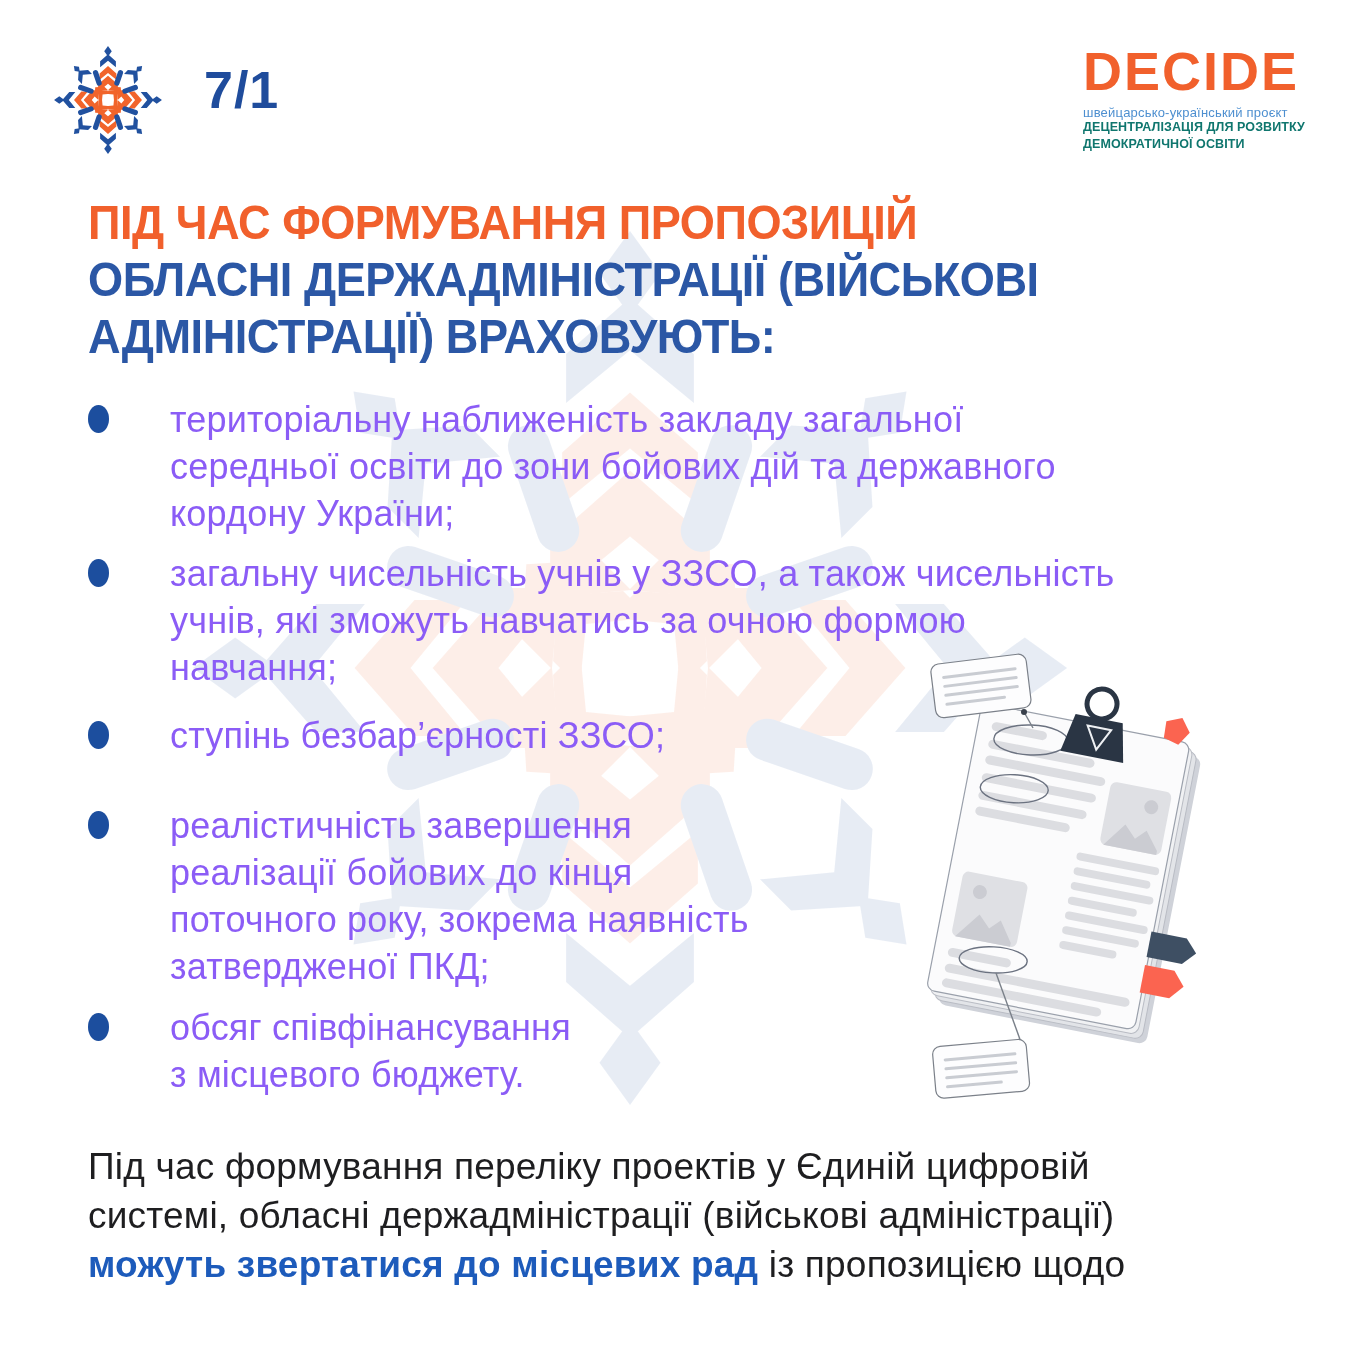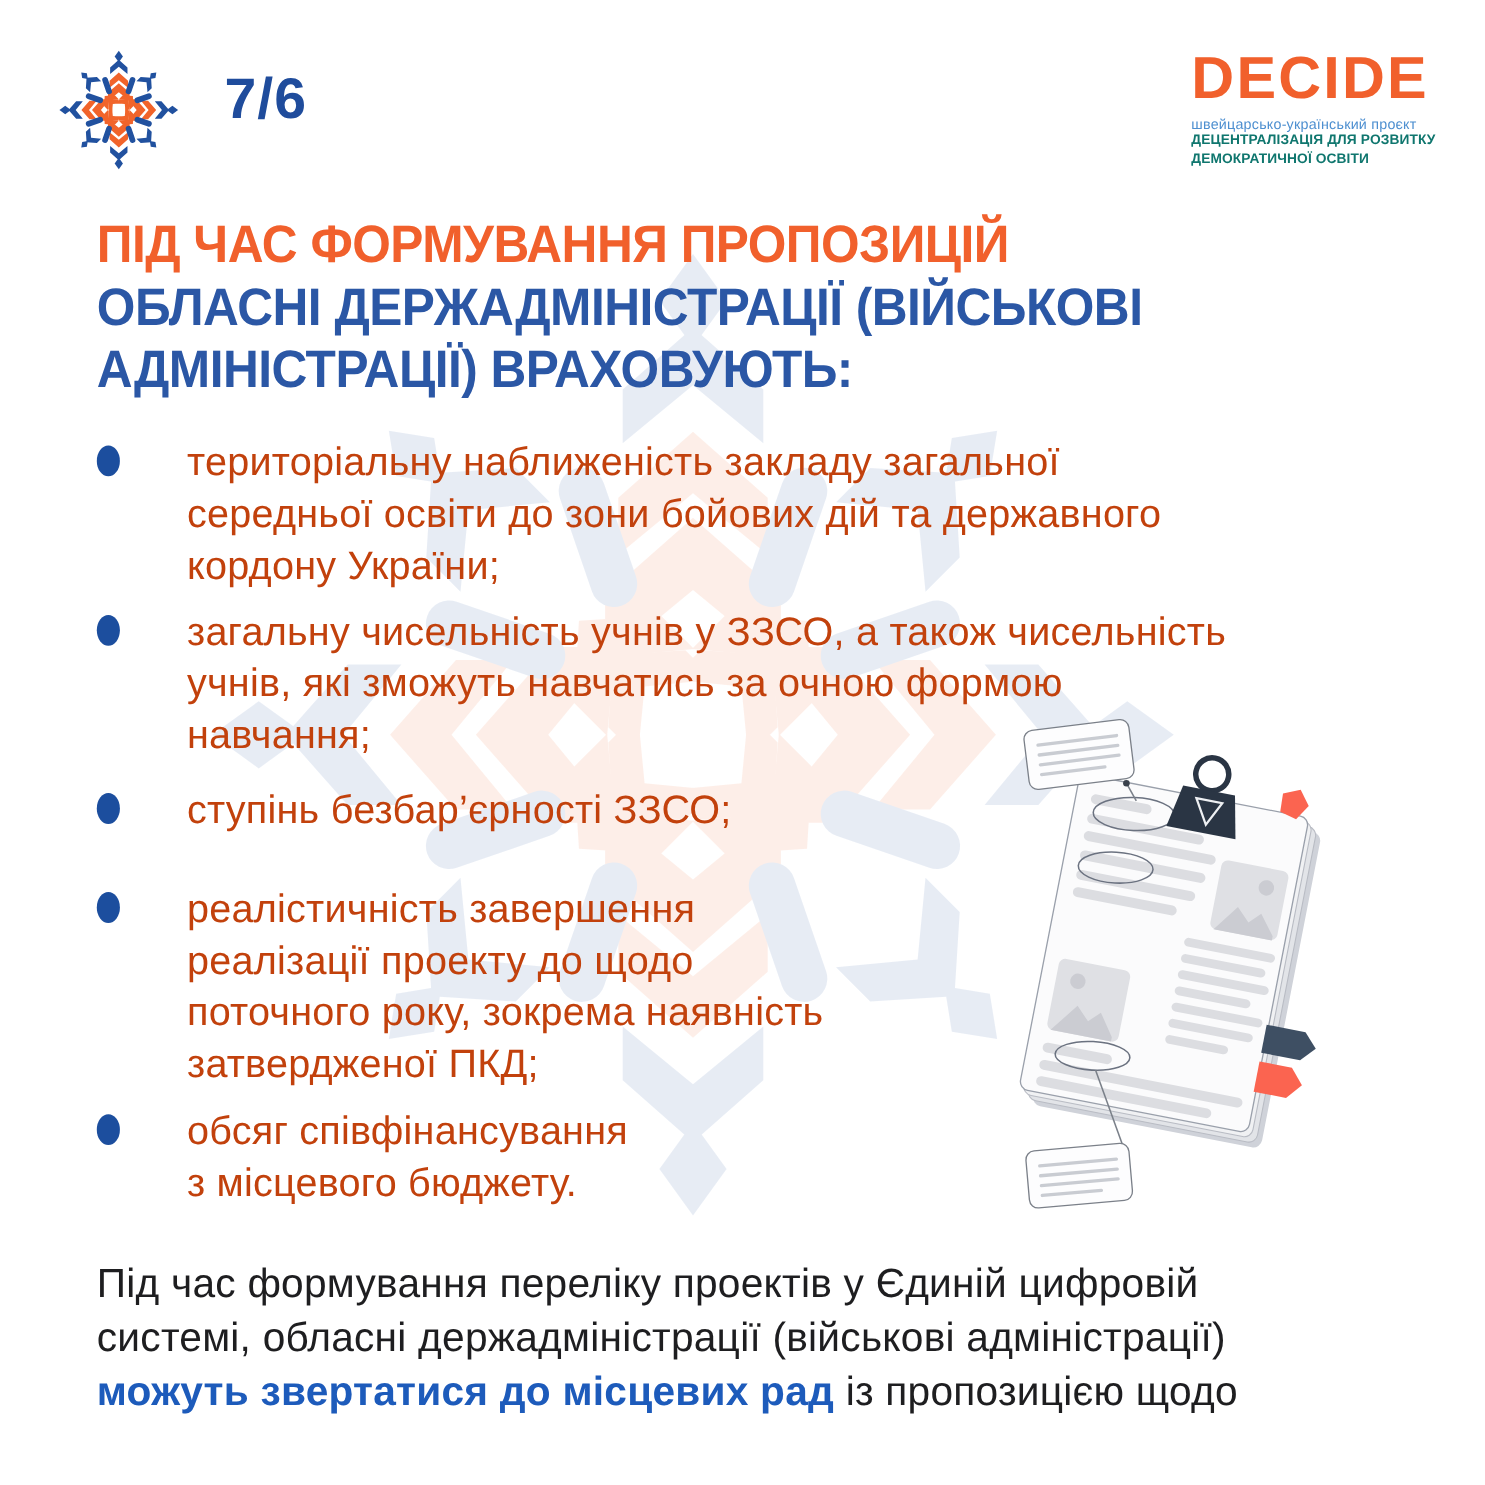--- a/index.html
+++ b/index.html
@@ -15,21 +15,21 @@
   .tag2{font-size:12.5px;font-weight:bold;color:#0f766e;line-height:17px;letter-spacing:.1px;}
   
   .heading{position:absolute;left:88px;top:194px;}
   .hline{display:block;font-size:48px;font-weight:bold;line-height:57px;letter-spacing:-.5px;
          transform:scaleX(.94);transform-origin:left top;white-space:nowrap;}
   .h-orange{color:#F1602C;}
   .h-blue{color:#2B57A5;}
   
   .bullet{position:absolute;left:88px;}
   .dot{position:absolute;left:0;top:9px;width:21px;height:28px;border-radius:50%;background:#1C4E9E;}
-  .bl{margin-left:82px;font-size:36px;line-height:47px;color:#c2410c;letter-spacing:.2px;
+  .bl{margin-left:82px;font-size:36px;line-height:47px;color:#8b5cf6;letter-spacing:.2px;
       white-space:nowrap;}
   
   .footer{position:absolute;left:88px;top:1142px;font-size:37px;line-height:49px;color:#1E1E20;
           letter-spacing:.2px;white-space:nowrap;}
   .bblue{font-weight:bold;color:#1D5BBB;margin-top:40px;}
   
   .watermark{position:absolute;left:160px;top:198px;width:940px;height:940px;opacity:.1;pointer-events:none;}
   .illus{position:absolute;left:912px;top:645px;width:345px;height:475px;}
 </style>
 </head>
@@ -75,21 +75,21 @@
 
 <div class="canvas">
 
   <svg class="watermark">
     <use href="#flake" width="940" height="940"></use>
   </svg>
 
   <svg class="logo-flake">
     <use href="#flake" width="116" height="116"></use>
   </svg>
-  <div class="slide-num">7/6</div>
+  <div class="slide-num">7/1</div>
 
   <div class="brand">
     <div class="wordmark">DECIDE</div>
     <div class="tag1">швейцарсько-український проєкт</div>
     <div class="tag2">ДЕЦЕНТРАЛІЗАЦІЯ ДЛЯ РОЗВИТКУ</div>
     <div class="tag2">ДЕМОКРАТИЧНОЇ ОСВІТИ</div>
   </div>
 
   <h1 class="heading" style="margin:0;font-weight:normal">
     <span class="hline h-orange">ПІД ЧАС ФОРМУВАННЯ ПРОПОЗИЦІЙ</span>
@@ -119,21 +119,21 @@
     <span class="dot"></span>
     <div class="bl">
       <div>ступінь безбар’єрності ЗЗСО;</div>
     </div>
   </div>
 
   <div class="bullet" style="top:802px">
     <span class="dot"></span>
     <div class="bl">
       <div>реалістичність завершення</div>
-      <div>реалізації проекту до щодо</div>
+      <div>реалізації бойових до кінця</div>
       <div>поточного року, зокрема наявність</div>
       <div>затвердженої ПКД;</div>
     </div>
   </div>
 
   <div class="bullet" style="top:1004px">
     <span class="dot"></span>
     <div class="bl">
       <div>обсяг співфінансування</div>
       <div>з місцевого бюджету.</div>

